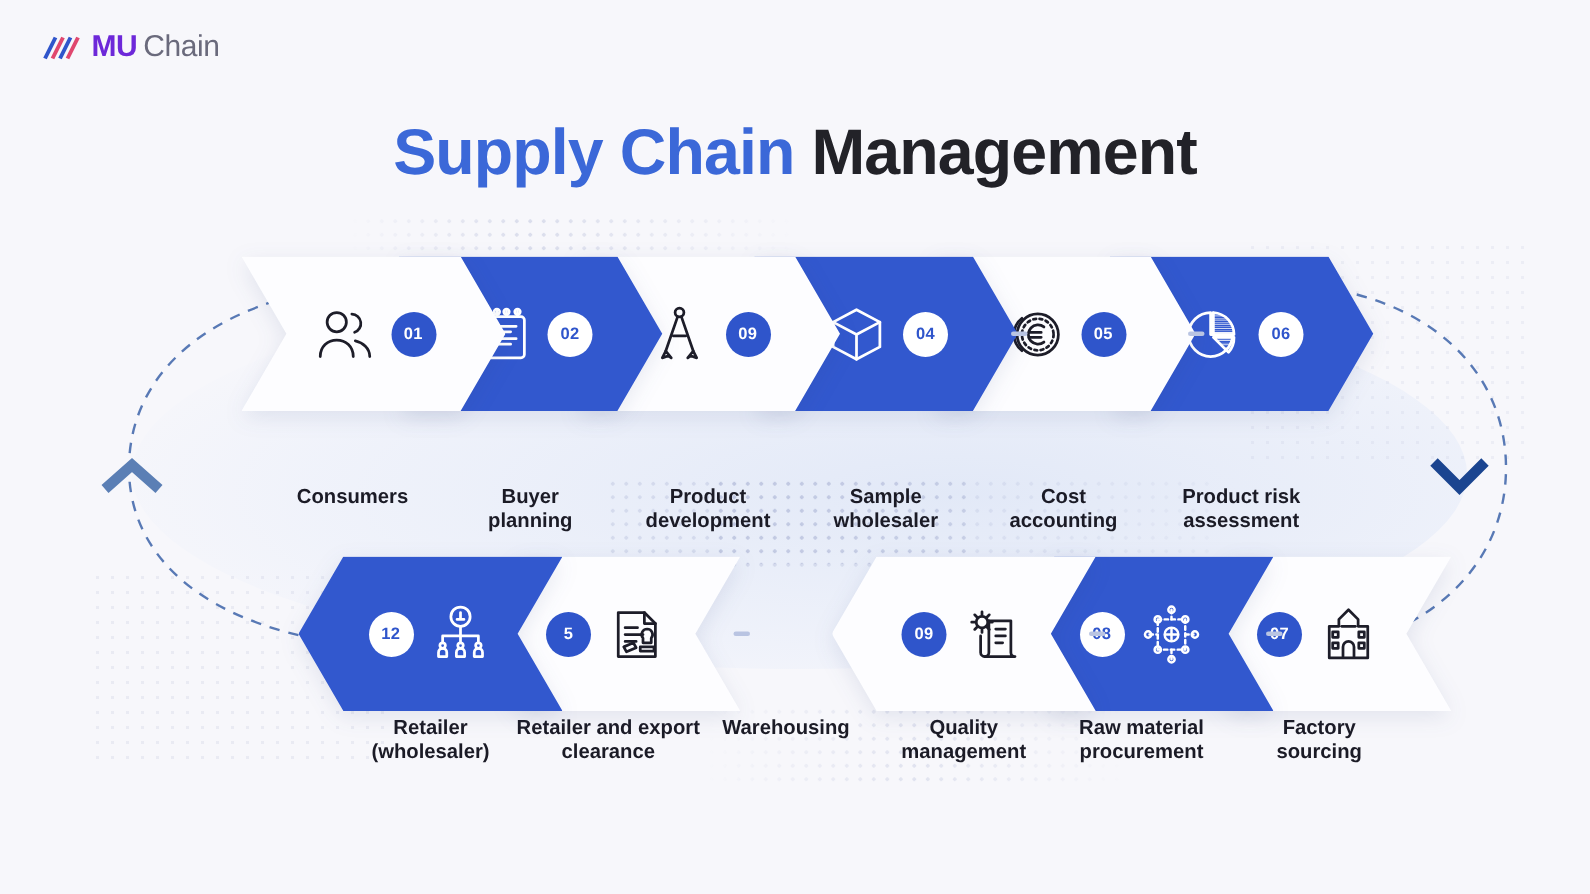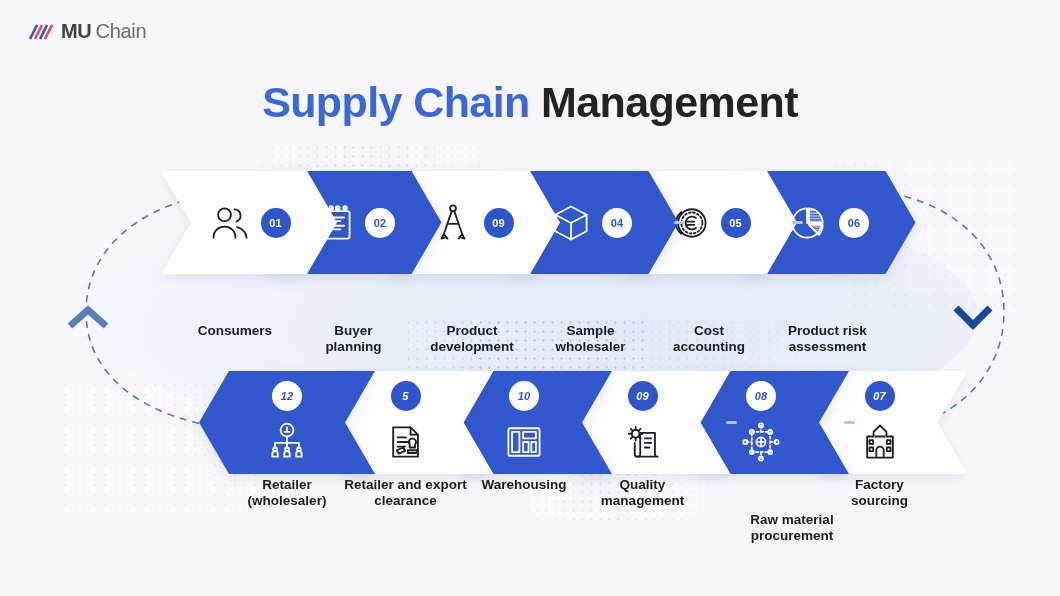--- a/index.html
+++ b/index.html
@@ -51,21 +51,21 @@
 
   .loop-svg { position: absolute; left: 0; top: 0; width: 1060px; height: 596px; }
 
   
   .logo {
     position: absolute; left: 28px; top: 20px;
     display: flex; align-items: center; gap: 7px;
   }
   .logo-mark { width: 26px; height: 20px; display: block; }
   .logo-text { font-size: 20px; letter-spacing: -.3px; display: flex; align-items: baseline; }
-  .logo-mu { font-weight: 700; color: #404040; }
+  .logo-mu { font-weight: 700; color: #6d28d9; }
   .logo-group { font-weight: 400; color: #6a6a7c; margin-left: 4px; }
 
   .page-title {
     position: absolute; left: 0; top: 78px; width: 1060px;
     text-align: center;
     font-size: 43px; font-weight: 700; letter-spacing: -.6px;
     white-space: nowrap;
   }
   .title-accent { color: #3b68d8; }
   .title-plain  { color: #222228; }
@@ -99,21 +99,21 @@
   .badge {
     width: 30px; height: 30px; border-radius: 50%;
     display: flex; align-items: center; justify-content: center;
     font-size: 11px; font-weight: 600; letter-spacing: .2px;
     flex: 0 0 auto;
   }
   .chev.white .badge { background: #2f55cb; color: #ffffff; }
   .chev.blue  .badge { background: #ffffff; color: #2f55cb; }
 
   
-  .row-bottom .chev-inner { flex-direction: column; font-style: italic; }
+  .row-bottom .chev-inner { flex-direction: row; }
 
   .connector {
     position: absolute; top: 50px; width: 11px; height: 3px;
     background: #b9c4e2; border-radius: 2px; z-index: 3;
   }
 
   .chev-label {
     position: absolute;
     width: 200px;
     text-align: center;
@@ -289,32 +289,20 @@
     <path d="M15 19h9M15 24h13M15 29h8"></path>
     <path d="M31 20a4 4 0 0 1 3 6.6V30h-6v-3.4A4 4 0 0 1 31 20z"></path>
     <path d="M26 33h10v3H26z"></path>
     <path d="M14 33l7-3 2 3.6-7 3z"></path>
           </svg></span>
       </div>
     </div>
     <div class="chev-label" style="left: 305.5px;">Retailer and export
 clearance</div>
     <div class="connector" style="left: 488.5px;"></div>
-    <div class="chev blue" style="left: 436px; z-index: 4;">
-      <div class="chev-inner">
-        <span class="badge">10</span>
-        <span class="chev-icon"><svg viewBox="0 0 48 48" fill="none" stroke="currentColor" stroke-width="2" stroke-linecap="round" stroke-linejoin="round">
-    <rect x="7" y="9" width="34" height="30" rx="1.5"></rect>
-    <rect x="11" y="13" width="8" height="22"></rect>
-    <rect x="23" y="13" width="14" height="7"></rect>
-    <rect x="23" y="24" width="6" height="11"></rect>
-    <rect x="32" y="24" width="5" height="11"></rect>
-          </svg></span>
-      </div>
-    </div>
     <div class="chev-label" style="left: 424px;">Warehousing</div>
     <div class="connector" style="left: 607px;"></div>
     <div class="chev white" style="left: 554.5px; z-index: 3;">
       <div class="chev-inner">
         <span class="badge">09</span>
         <span class="chev-icon"><svg viewBox="0 0 48 48" fill="none" stroke="currentColor" stroke-width="2" stroke-linecap="round" stroke-linejoin="round">
     <path d="M21 14h16v23a3 3 0 0 0 3 3H18"></path>
     <path d="M21 14v23a3 3 0 0 1-3 3 3 3 0 0 1-3-3V25"></path>
     <path d="M26 20h7M26 25h7M26 30h5"></path>
     <circle cx="16" cy="15" r="4.2"></circle>
@@ -337,21 +325,21 @@
             <circle cx="34" cy="13" r="2.3"></circle>
     <circle cx="14" cy="35" r="2.3"></circle>
             <circle cx="34" cy="35" r="2.3"></circle>
     <circle cx="24" cy="6" r="2.3"></circle>
             <circle cx="24" cy="42" r="2.3"></circle>
     <circle cx="7" cy="24" r="2.3"></circle>
             <circle cx="41" cy="24" r="2.3"></circle>
           </svg></span>
       </div>
     </div>
-    <div class="chev-label" style="left: 692px; margin-top: 35px;">Raw material
+    <div class="chev-label" style="left: 661px;">Raw material
 procurement</div>
     <div class="connector" style="left: 844px;"></div>
     <div class="chev white" style="left: 791.5px; z-index: 1;">
       <div class="chev-inner">
         <span class="badge">07</span>
         <span class="chev-icon"><svg viewBox="0 0 48 48" fill="none" stroke="currentColor" stroke-width="2" stroke-linecap="round" stroke-linejoin="round">
     <path d="M24 6l7 7v5h7v23H10V18h7v-5z"></path>
     <path d="M20 40v-7a4 4 0 0 1 8 0v7"></path>
     <rect x="12.5" y="22" width="4" height="4"></rect>
             <rect x="12.5" y="30" width="4" height="4"></rect>

